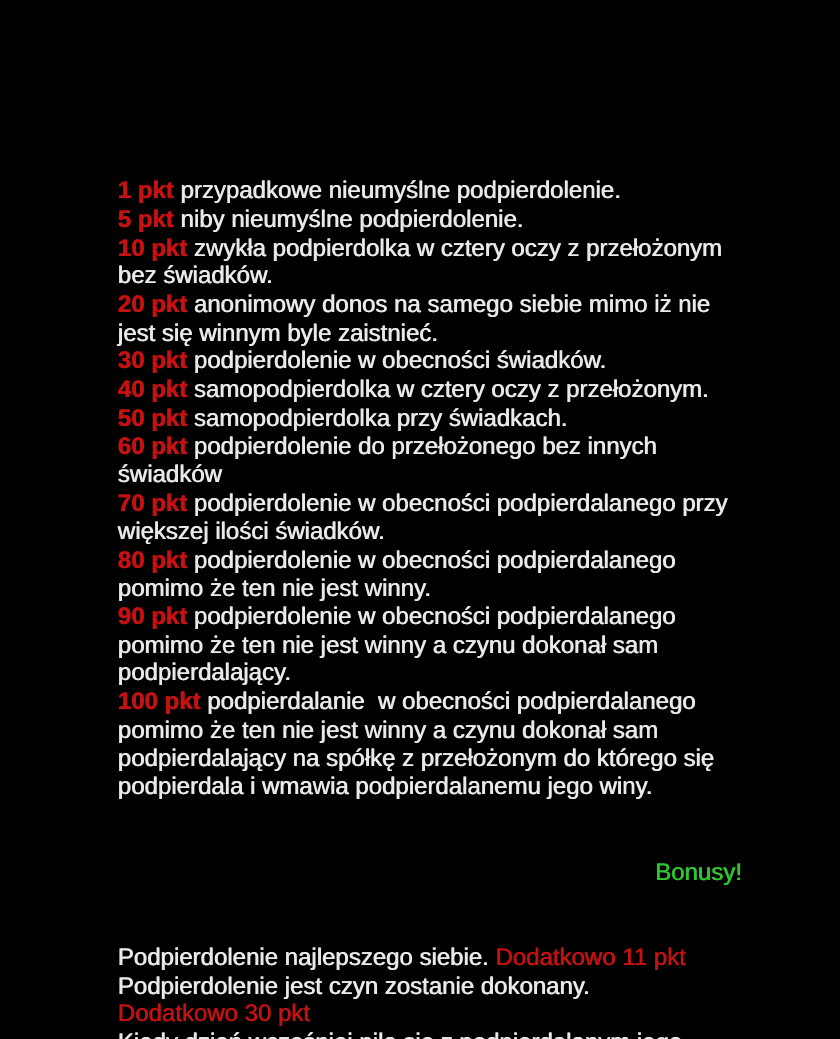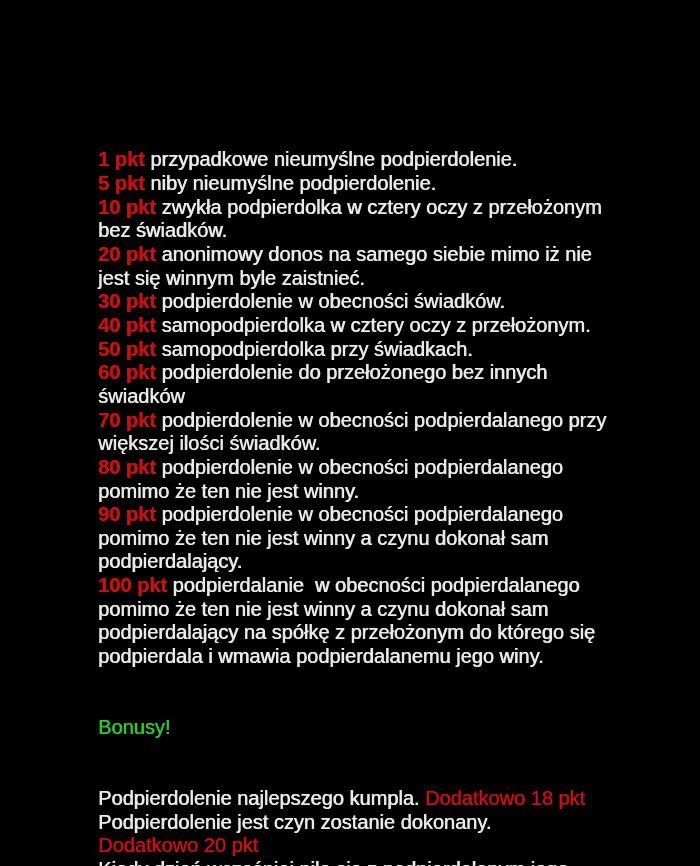--- a/index.html
+++ b/index.html
@@ -20,25 +20,25 @@
     line-height: 23.65px;
     color: var(--body_text, #e9e9e9);
     white-space: pre-wrap;
     
     text-shadow: 0.6px 0 0 currentColor;
   }
   .text-col p { margin: 0; padding: 0; }
   .points  { color: var(--points_red, #c41111); font-weight: bold; }
   .bonus-pts { color: var(--points_red, #c41111); }
   .bonus-heading {
-    text-align: left;
+    text-align: right;
     color: var(--bonus_green, #2fc52f);
   }
 </style>
 </head>
 <body>
 
 <main class="text-col">
   <div id="score-list"><p><span class="points">1 pkt</span> <span>przypadkowe nieumyślne podpierdolenie.</span></p><p><span class="points">5 pkt</span> <span>niby nieumyślne podpierdolenie.</span></p><p><span class="points">10 pkt</span> <span>zwykła podpierdolka w cztery oczy z przełożonym bez świadków.</span></p><p><span class="points">20 pkt</span> <span>anonimowy donos na samego siebie mimo iż nie jest się winnym byle zaistnieć.</span></p><p><span class="points">30 pkt</span> <span>podpierdolenie w obecności świadków.</span></p><p><span class="points">40 pkt</span> <span>samopodpierdolka w cztery oczy z przełożonym.</span></p><p><span class="points">50 pkt</span> <span>samopodpierdolka przy świadkach.</span></p><p><span class="points">60 pkt</span> <span>podpierdolenie do przełożonego bez innych świadków</span></p><p><span class="points">70 pkt</span> <span>podpierdolenie w obecności podpierdalanego przy większej ilości świadków.</span></p><p><span class="points">80 pkt</span> <span>podpierdolenie w obecności podpierdalanego pomimo że ten nie jest winny.</span></p><p><span class="points">90 pkt</span> <span>podpierdolenie w obecności podpierdalanego pomimo że ten nie jest winny a czynu dokonał sam podpierdalający.</span></p><p><span class="points">100 pkt</span> <span>podpierdalanie  w obecności podpierdalanego pomimo że ten nie jest winny a czynu dokonał sam podpierdalający na spółkę z przełożonym do którego się podpierdala i wmawia podpierdalanemu jego winy.</span></p></div>
   <p class="bonus-heading">Bonusy!</p>
-  <div id="bonus-list"><p><span>Podpierdolenie najlepszego kumpla.</span> <span class="bonus-pts">Dodatkowo 18 pkt</span></p><p><span>Podpierdolenie jest czyn zostanie dokonany.</span>
-<span class="bonus-pts">Dodatkowo 20 pkt</span></p><p><span>Kiedy dzień wcześniej piło się z podpierdalanym jego wódkę w jego domu.</span> </p></div>
+  <div id="bonus-list"><p><span>Podpierdolenie najlepszego siebie.</span> <span class="bonus-pts">Dodatkowo 11 pkt</span></p><p><span>Podpierdolenie jest czyn zostanie dokonany.</span>
+<span class="bonus-pts">Dodatkowo 30 pkt</span></p><p><span>Kiedy dzień wcześniej piło się z podpierdalanym jego wódkę w jego domu.</span> </p></div>
 </main>
 
 </body></html>

